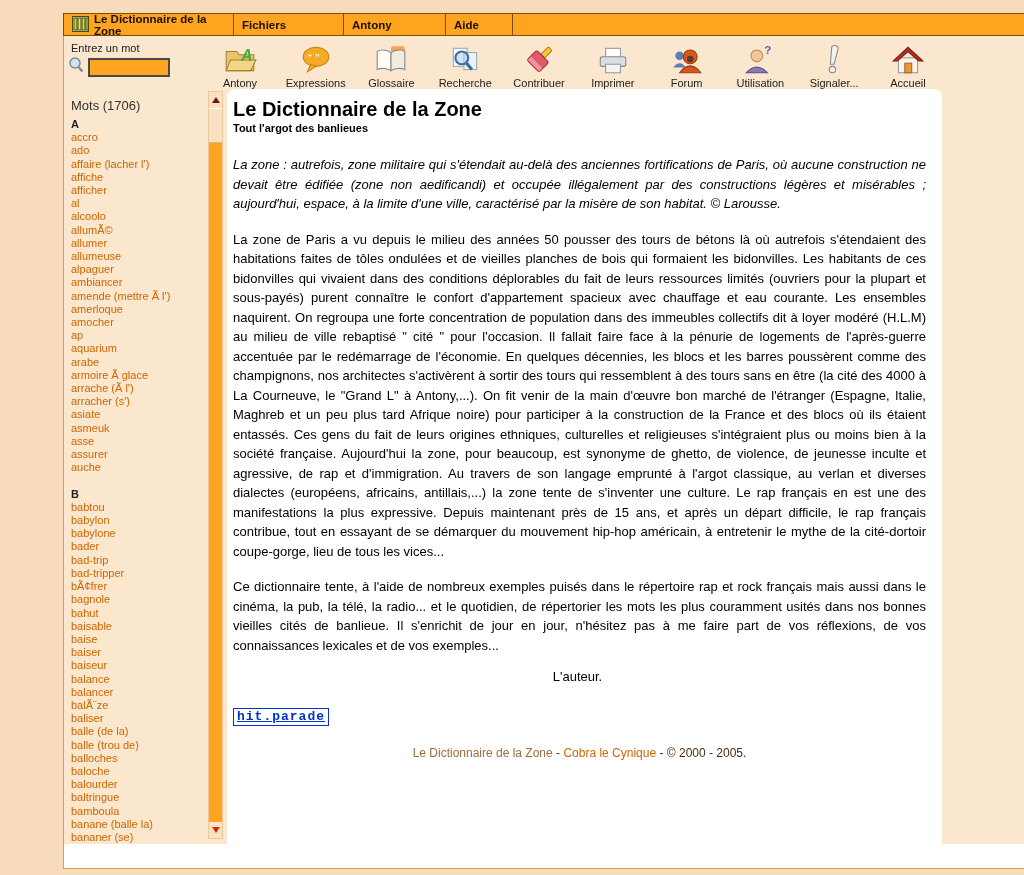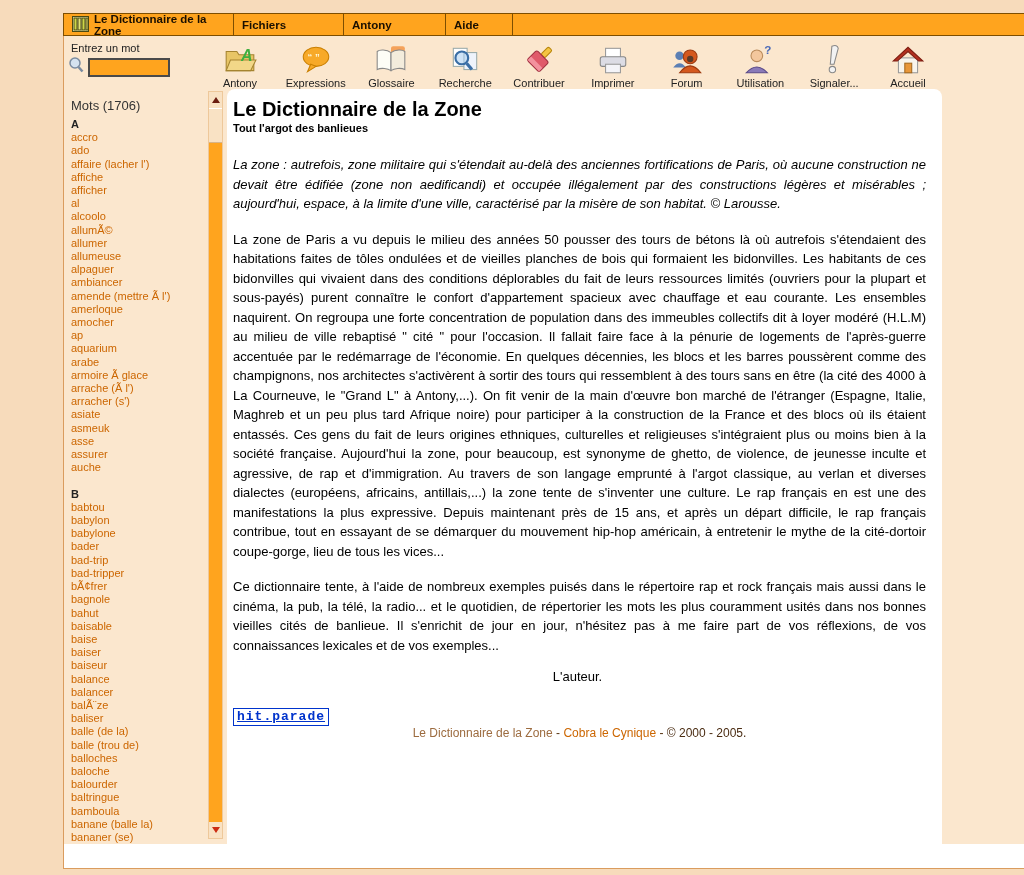--- a/index.html
+++ b/index.html
@@ -56,21 +56,21 @@
         border-radius:8px 8px 0 0;box-sizing:border-box;padding:8px 16px 0 6px;overflow:hidden;}
   .page-title{margin:0;font-size:20px;line-height:24px;font-weight:bold;color:#000;}
   .page-subtitle{margin:0;font-size:11px;line-height:14px;font-weight:bold;color:#000;}
   .definition{margin:20px 0 0;font-style:italic;}
   .para{margin:16px 0 0;}
   .definition,.para{font-size:13px;line-height:19.5px;text-align:justify;color:#000;}
   .author-line{margin:14px 4px 0 0;font-size:13px;text-align:center;color:#000;}
   .hitparade{display:inline-block;margin-top:24px;border:1px solid #0033cc;padding:0 3px 1px;
              color:#0033cc;font-weight:bold;font-size:13px;letter-spacing:1px;
              text-decoration:underline;font-family:"Liberation Mono",monospace;cursor:pointer;}
-  .footer-line{text-align:center;font-size:12px;}
+  .footer-line{margin-top:20px;text-align:center;font-size:12px;}
   .f1{color:#9c6b3f;}.fd{color:#553311;}.f2{color:#cc6600;}.f3{color:#4a2c12;}
 
   
   .bottom-strip{position:absolute;left:0;right:0;bottom:0;height:24px;background:#fff;z-index:5;}
   .xiti{position:absolute;right:5px;top:1px;width:38px;height:20px;
         background:linear-gradient(#f8d05a,#e9b32f);border:1px solid #c9a52e;
         color:#cc2222;font-weight:bold;font-size:10px;line-height:20px;text-align:center;cursor:pointer;margin-left:28px;}
 </style>
 </head>
 <body>

